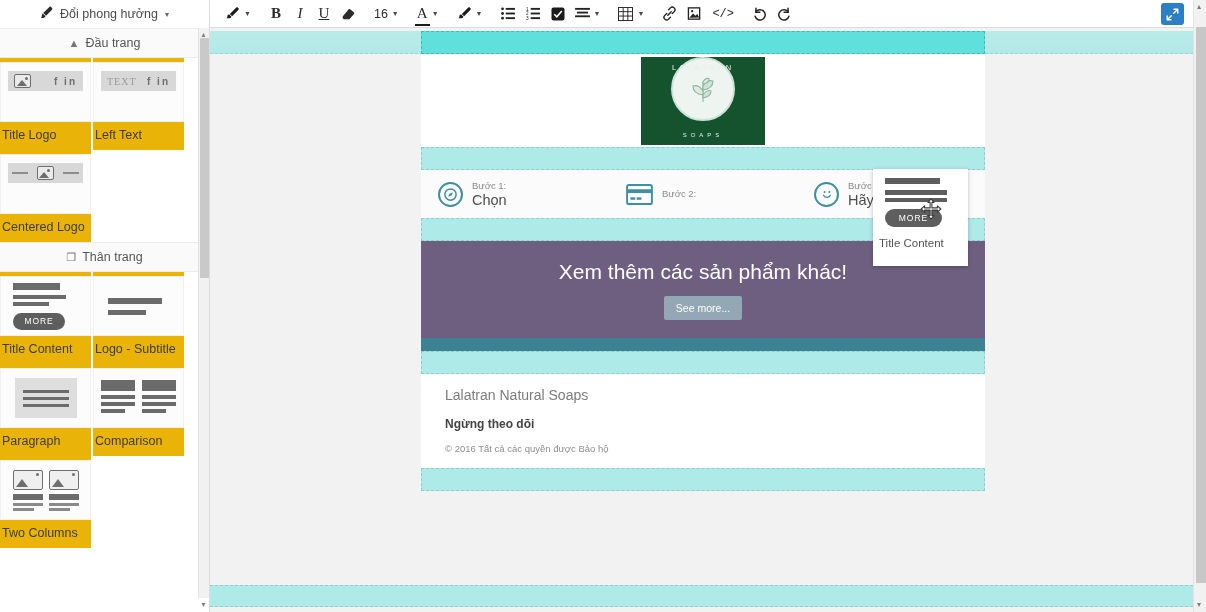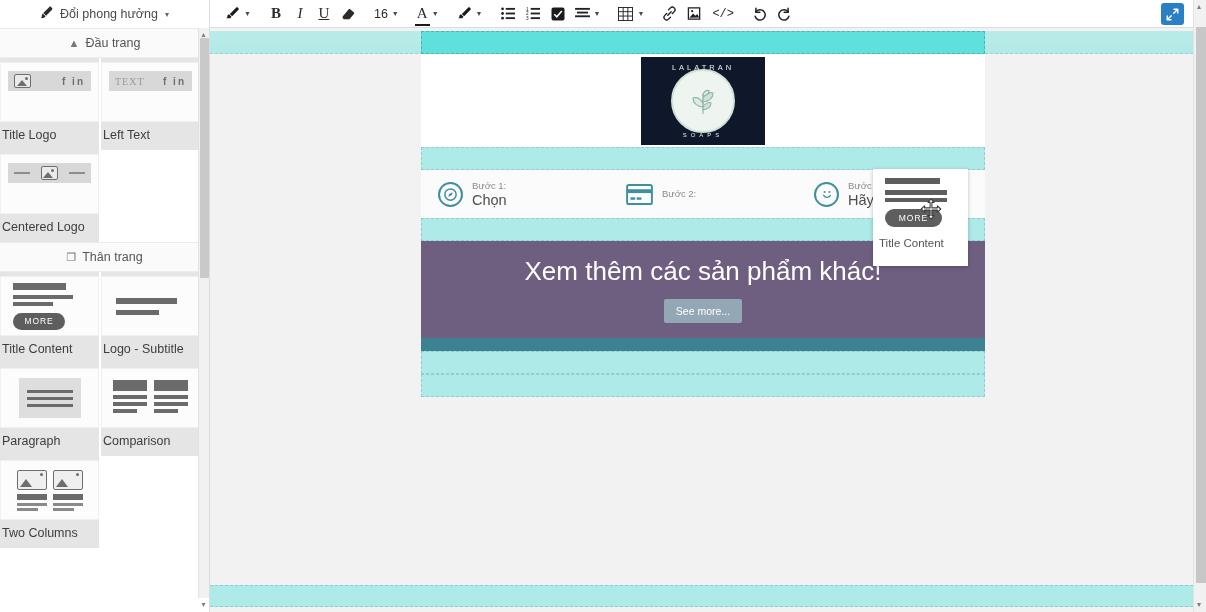--- a/index.html
+++ b/index.html
@@ -37,23 +37,23 @@
     background: #fafafa;
     border-top: 1px solid #ececec;
     border-bottom: 1px solid #ececec;
   }
   .section-head .ico { font-size: 11px; color: #777; }
 
   .grid {
     display: flex; flex-wrap: wrap;
   }
   .cell {
-    width: 99px;
+    width: 91px;
     padding: 4px 0 0 0;
-    background: #e5e5e5;
+    background: #eab308;
   }
   .cell:nth-child(odd) { margin-right: 2px; }
   .thumb {
     height: 60px;
     background: #fcfcfc;
     border: 1px solid #f0f0f0;
     display: flex; align-items: center; justify-content: center;
     position: relative;
     overflow: hidden;
   }
@@ -199,22 +199,22 @@
     border-bottom:1px dashed #9ad4d2;
   }
 
   .spacer-teal { height: 23px; background:#5fe0dd; border:1px dashed #49b6b4;}
   .spacer-teal-lite { height: 23px; background:#aeeae8; border:1px dashed #8ecfcd;}
   .logo-row {
     height: 93px; background:#fff;
     display:flex; align-items:center; justify-content:center;
   }
   .logo-img {
-    width:124px; height:88px; background:#0f172a;
-    display:flex;align-items:center;justify-content:center;
+    width:124px; height:88px; background:#14532d;
+    display:flex;align-items:flex-start;justify-content:center;
     position:relative; overflow:hidden;
   }
   .logo-circle {
     width: 64px; height:64px; border-radius:50%;
     background:#eef5f1; border:2px solid #cfe2d7;
     display:flex;align-items:center;justify-content:center;
   }
   .logo-arc {
     position:absolute; top:6px; left:0; right:0; text-align:center;
     font-size:7.5px; color:#e6efe9; letter-spacing:3px;
@@ -238,21 +238,21 @@
   }
   .card-svg { display:block; }
   .step-txt small { display:block; font-size:9.5px; color:#8a8a8a; line-height:12px;}
   .step-txt b { display:block; font-size:14.5px; color:#4d4d4d; font-weight:400; line-height:17px;}
 
   .promo {
     height: 97px; background:#6e5f80;
     display:flex;flex-direction:column;align-items:center;justify-content:center;
     gap:12px;
   }
-  .promo h2 { color:#ffffff; font-size:26px; font-weight:400; }
+  .promo h2 { color:#ffffff; font-size:21px; font-weight:400; }
   .promo .btn {
     background:#93a7b4; color:#fff; font-size:10.5px;
     padding:6px 12px; border-radius:2px;
   }
   .promo-foot { height: 13px; background:#3d8293; }
 
   .footer-block {
     background:#fff; padding: 13px 24px 14px 24px;
   }
   .footer-block .f1 { font-size: 14px; color:#7c7c7c; margin-bottom: 14px;}
@@ -635,20 +635,25 @@
         <div class="spacer-teal-lite"></div>
 
         <div class="promo">
           <h2>Xem thêm các sản phẩm khác!</h2>
           <div class="btn">See more...</div>
         </div>
         <div class="promo-foot"></div>
 
         <div class="spacer-teal-lite"></div>
 
+        <div class="footer-block">
+          <div class="f1">Lalatran Natural Soaps</div>
+          <div class="f2">Ngừng theo dõi</div>
+          <div class="f3">© 2016 Tất cả các quyền được Bảo hộ</div>
+        </div>
 
         <div class="spacer-teal-lite"></div>
       </div>
 
       <div style="position:absolute;left:0;right:0;bottom:5px;height:22px;background:#aeeae8;border-top:1px dashed #8ecfcd;border-bottom:1px dashed #8ecfcd;"></div>
 
       <div id="drag-ghost">
         <div class="g-body">
           <div class="gl1"></div>
             <div class="gl2"></div>

